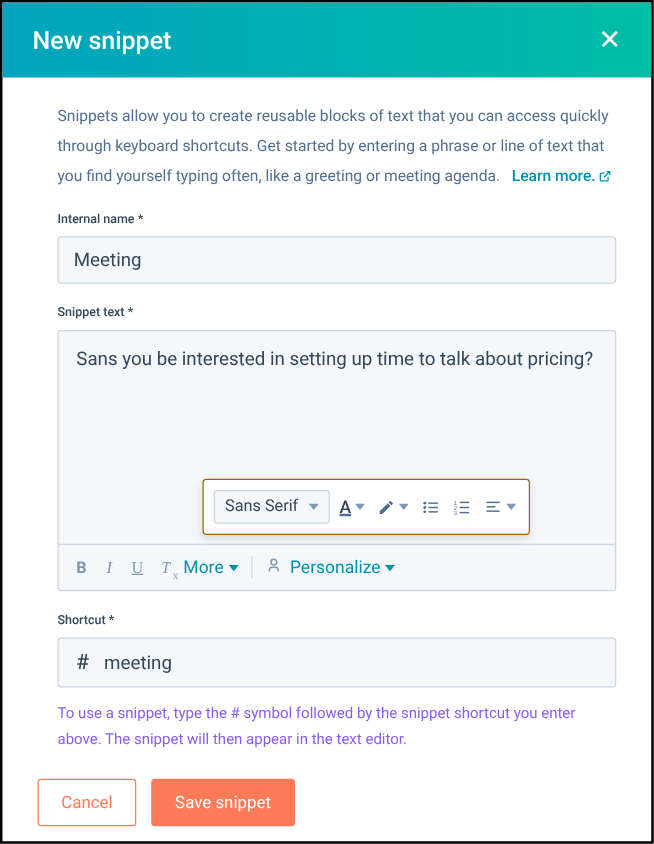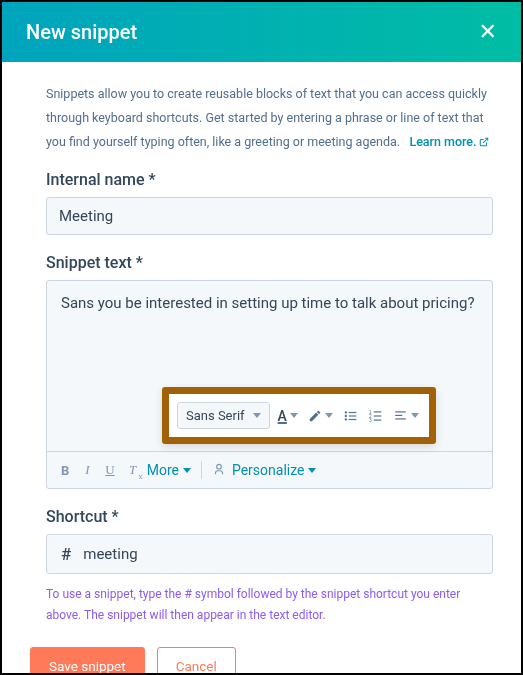--- a/index.html
+++ b/index.html
@@ -10,21 +10,21 @@
     height: 675px;
     border: 2px solid #000;
     position: relative;
     overflow: hidden;
   }
   .header {
     background: linear-gradient(90deg, #00a4bd, #00bda5);
     color: #fff;
     padding: 18px 24px;
     display: flex;
-    align-items: center;
+    align-items: flex-end;
     justify-content: space-between;
   }
   .header-title {
     font-size: 20px;
     font-weight: 500;
   }
   .close-icon {
     font-size: 22px;
     cursor: pointer;
     font-weight: 300;
@@ -44,21 +44,21 @@
     color: #0091ae;
     font-weight: 500;
     text-decoration: none;
   }
   .ext-icon {
     display: inline-block;
     margin-left: 2px;
     vertical-align: -1px;
   }
   .field-label {
-    font-size: 16px;
+    font-size: 10px;
     font-weight: 500;
     color: #33475b;
     margin-bottom: 8px;
     display: block;
   }
   .text-input {
     width: 100%;
     padding: 9px 12px;
     font-size: 15px;
     color: #33475b;
@@ -124,21 +124,21 @@
     border-left: 4px solid transparent;
     border-right: 4px solid transparent;
     border-top: 5px solid currentColor;
     vertical-align: middle;
   }
   .popup {
     position: absolute;
     bottom: 44px;
     left: 115px;
     background: #fff;
-    border: 7px solid #a16207;
+    border: 1px solid #a16207;
     border-radius: 3px;
     box-shadow: 0 3px 8px rgba(0,0,0,0.12);
     padding: 8px;
     display: flex;
     align-items: center;
     gap: 6px;
   }
   .popup-select {
     border: 1px solid #cbd6e2;
     border-radius: 3px;
@@ -314,15 +314,15 @@
   <label class="field-label">Shortcut *</label>
   <div class="shortcut-wrap">
     <span class="shortcut-prefix">#</span>
     <input class="shortcut-input" type="text" value="meeting" style="">
   </div>
   <p class="help-text">To use a snippet, type the # symbol followed by the snippet shortcut you enter above. The snippet will then appear in the text editor.</p>
 
 </div>
 
 <div class="footer">
+  <button class="btn btn-secondary">Cancel</button>
   <button class="btn btn-primary">Save snippet</button>
-  <button class="btn btn-secondary">Cancel</button>
 </div>
 
 </body></html>

